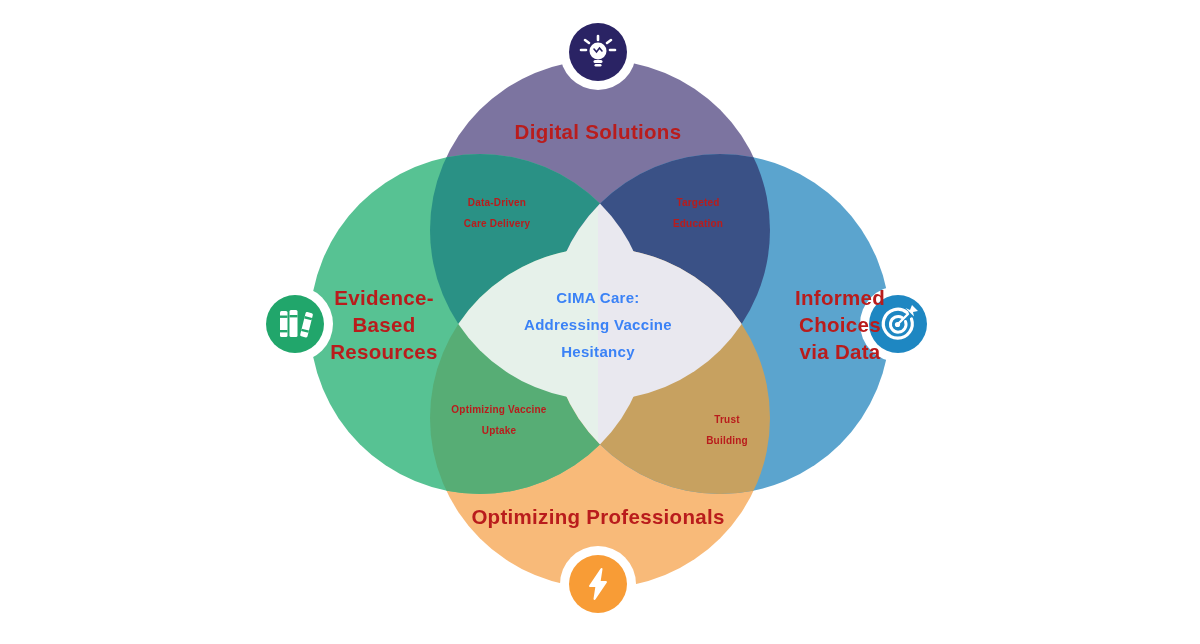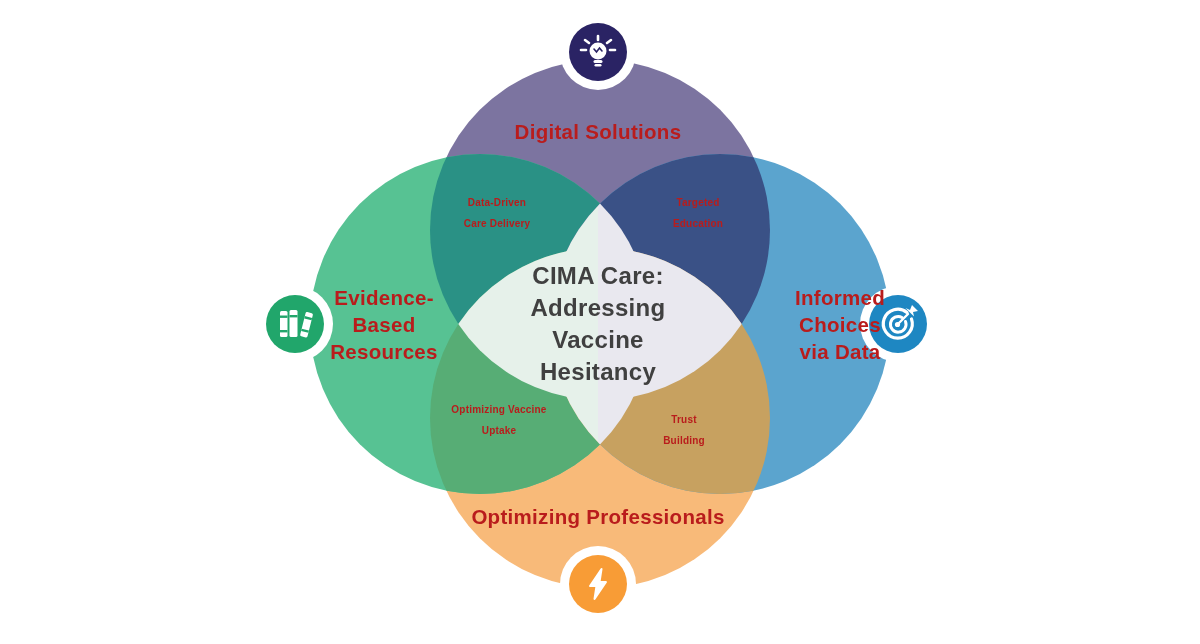--- a/index.html
+++ b/index.html
@@ -12,30 +12,30 @@
     transform: translate(-50%, -50%);
     text-align: center;
     white-space: pre-line;
     color: #b91c1c;
     font-weight: bold;
     letter-spacing: 0.3px;
     pointer-events: none;
   }
   .circle-label { font-size: 20.5px; line-height: 27px; }
   .overlap-label { font-size: 10px; line-height: 21px; letter-spacing: 0.2px; }
-  .center-label { font-size: 24px; line-height: 32px; color: #404040; }
+  .center-label { font-size: 15px; line-height: 27px; color: #3b82f6; }
   .pos-digital    { left: 598px; top: 131px; width: 300px; }
   .pos-evidence   { left: 384px; top: 324px; width: 160px; }
   .pos-informed   { left: 840px; top: 324px; width: 160px; }
   .pos-empowered  { left: 598px; top: 516px; width: 360px; }
   .pos-center     { left: 598px; top: 324px; width: 230px; }
   .pos-tl { left: 497px; top: 213px; width: 160px; }
   .pos-tr { left: 698px; top: 213px; width: 140px; }
   .pos-bl { left: 499px; top: 420px; width: 190px; }
-  .pos-br { left: 684px; top: 430px; width: 140px; text-align: center; }
+  .pos-br { left: 727px; top: 430px; width: 140px; text-align: center; }
 </style>
 </head>
 <body>
 
 <div class="stage">
 
   <svg class="venn" width="1200" height="644" viewBox="0 0 1200 644">
     <defs>
       <clipPath id="clipT">
           <circle cx="600" cy="230" r="170"></circle>

